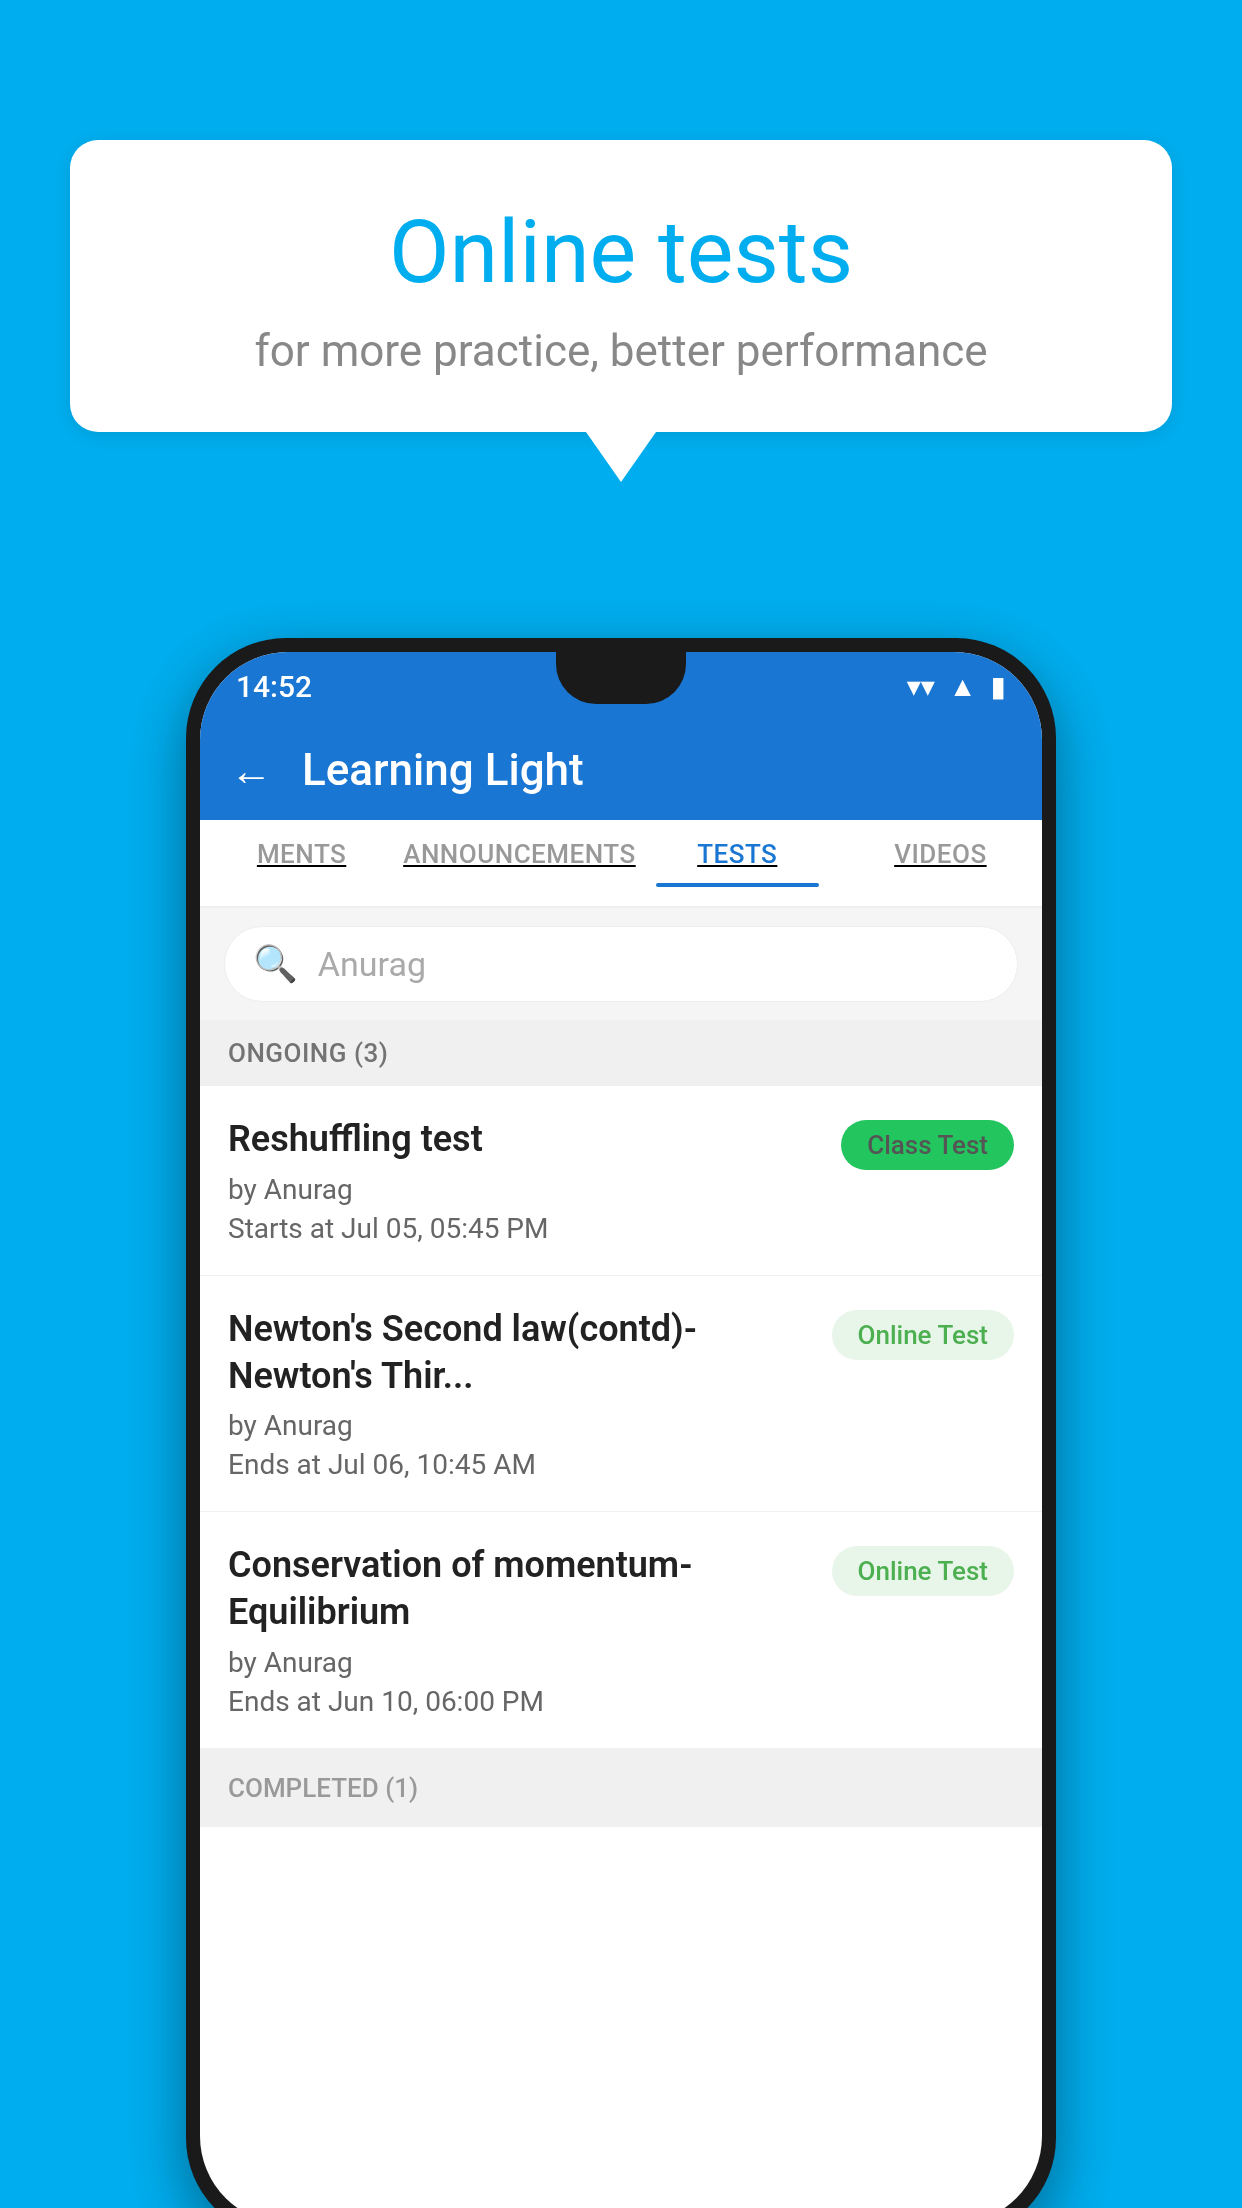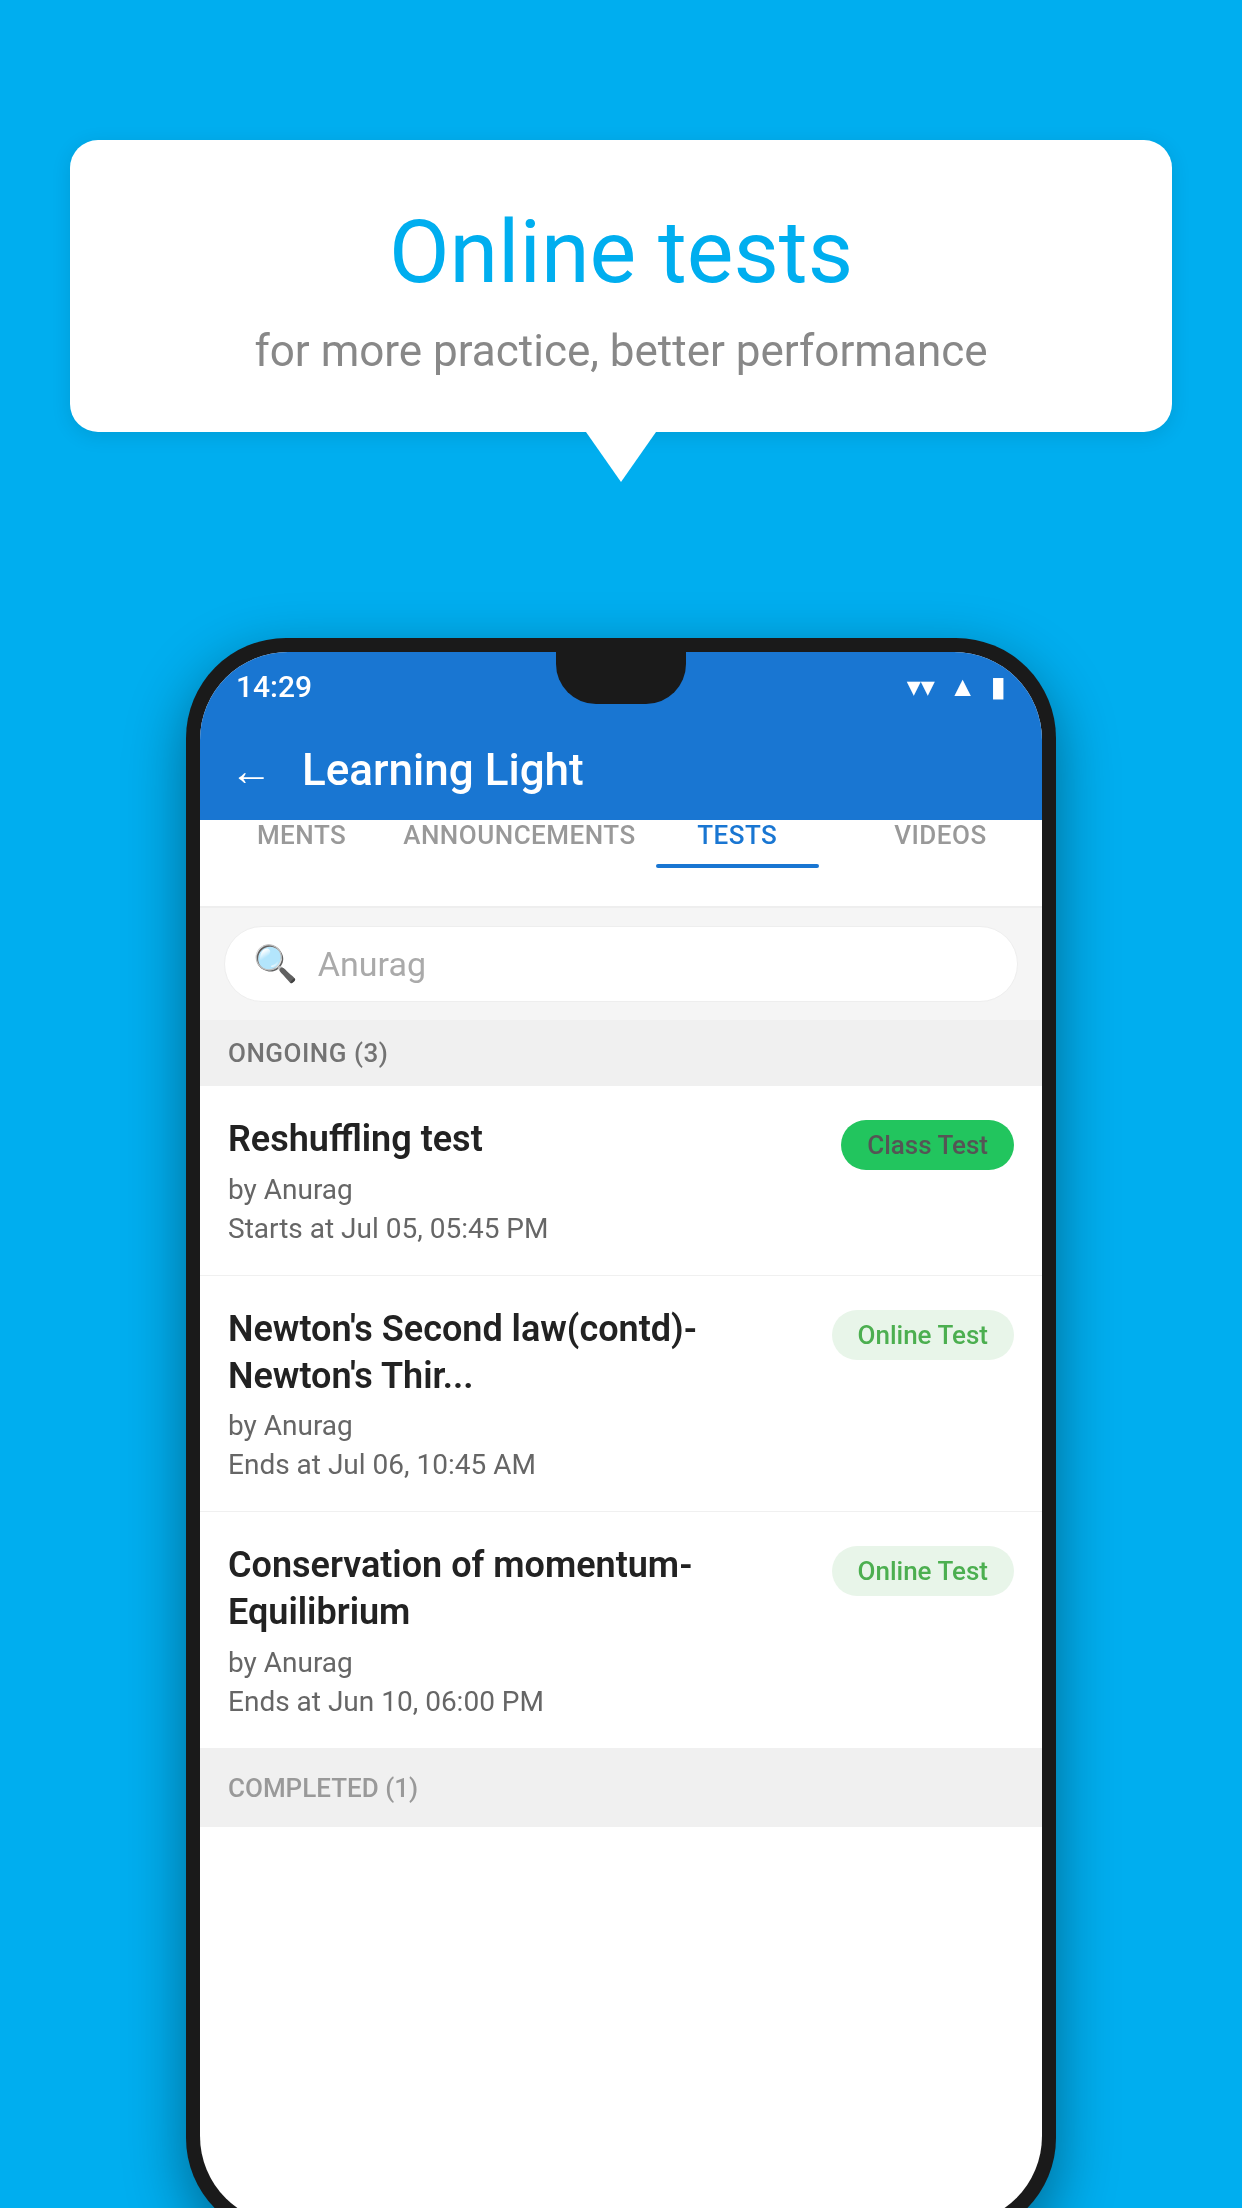--- a/index.html
+++ b/index.html
@@ -140,21 +140,22 @@
       font-size: 44px;
       font-weight: 500;
     }
 
     
     .tabs-bar {
       background: white;
       display: flex;
       border-bottom: 2px solid #eee;
       height: 88px;
-      align-items: flex-start;
+      align-items: center;
+      text-decoration: underline;
     }
 
     .tab-item {
       flex: 1;
       text-align: center;
       padding-bottom: 18px;
       font-size: 26px;
       font-weight: 500;
       color: #999;
       letter-spacing: 0.5px;
@@ -293,21 +294,21 @@
     <div class="bubble-subtitle">for more practice, better performance</div>
   </div>
   <div class="bubble-arrow"></div>
 </div>
 
 <div class="phone-frame">
   <div class="phone-inner">
 
     <div class="status-bar">
       <div class="notch"></div>
-      <span class="status-time">14:29</span>
+      <span class="status-time">14:52</span>
       <div class="status-icons">
         <span class="wifi-icon">▾▾</span>
         <span class="signal-icon">▲</span>
         <span class="battery-icon">▮</span>
       </div>
     </div>
 
     <div class="top-bar">
       <span class="back-arrow">←</span>
       <span class="top-bar-title">Learning Light</span>

